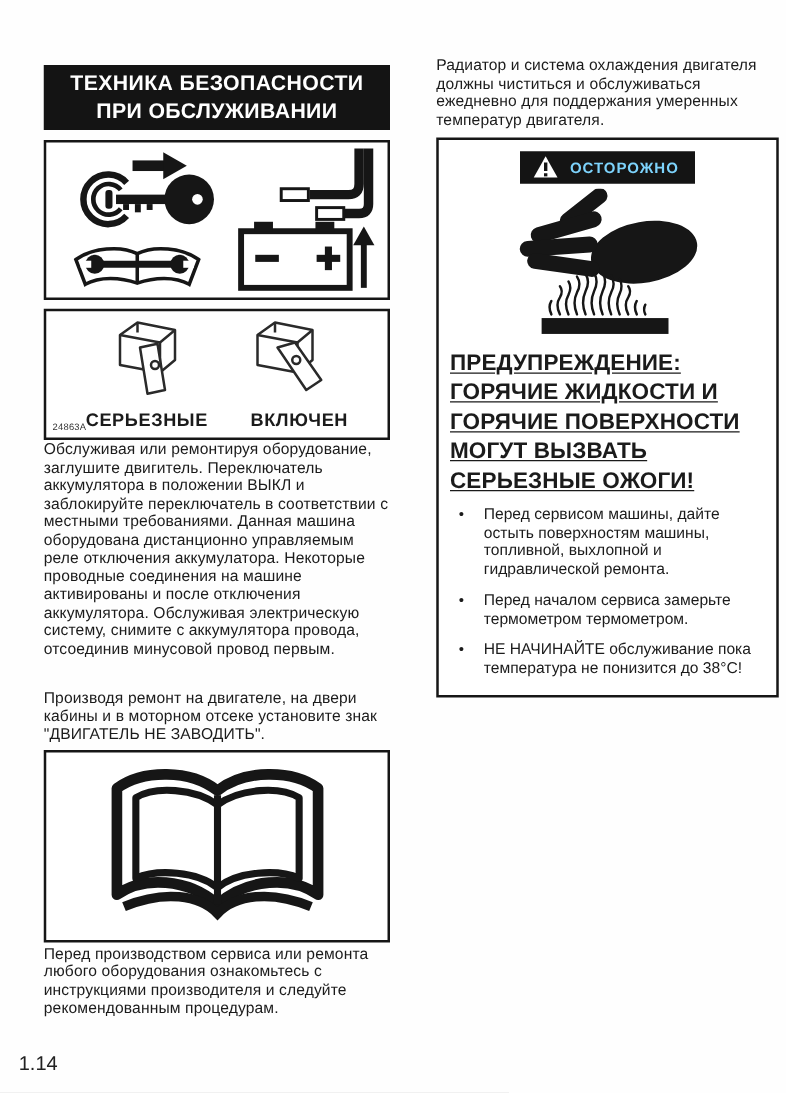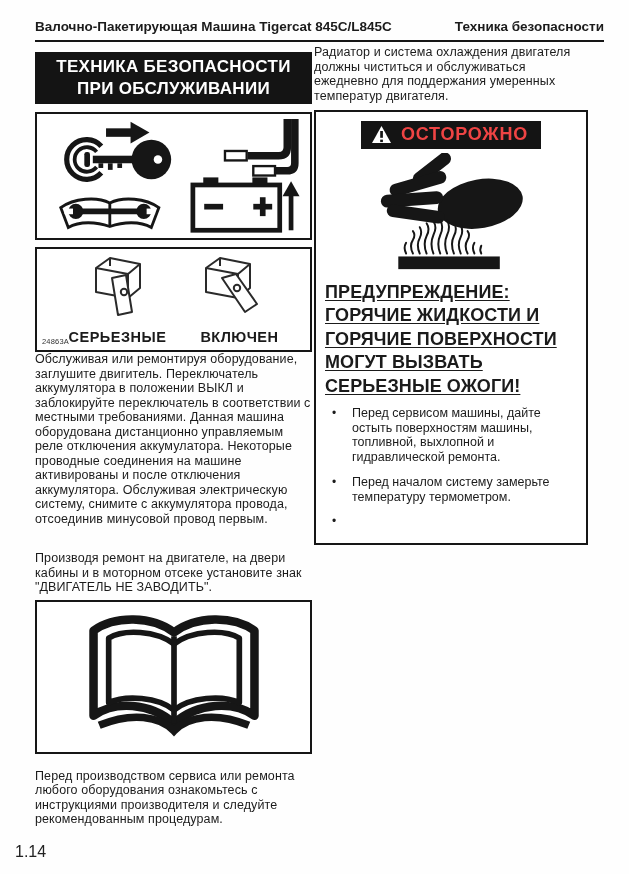--- a/index.html
+++ b/index.html
@@ -15,21 +15,21 @@
   }
   
   .hdr {
     position: absolute; left: 35px; top: 19px; width: 569px;
     display: flex; justify-content: space-between; align-items: baseline;
     font-weight: bold; font-size: 13.5px;
     border-bottom: 2px solid #161616; padding-bottom: 6px;
   }
   
   .col-left  { position: absolute; left: 35px;  top: 52px; width: 277px; }
-  .col-right { position: absolute; left: 314px; top: 45px; width: 274px; }
+  .col-right { position: absolute; left: 349px; top: 45px; width: 274px; }
   p.body {
     font-size: 12.5px; line-height: 1.16; letter-spacing: 0.1px;
   }
   
   .title-box {
     background: #141414; color: #fff;
     height: 52px; display: flex; flex-direction: column;
     align-items: center; justify-content: center;
     font-weight: bold; font-size: 17px; line-height: 1.32;
     text-align: center; letter-spacing: 0.3px;
@@ -48,32 +48,32 @@
     display: flex; justify-content: center; gap: 34px;
     font-weight: bold; font-size: 14.5px; letter-spacing: 0.5px;
   }
   .ref-num {
     position: absolute; left: 5px; bottom: 4px;
     font-size: 7.5px; letter-spacing: 0.2px; color: #333;
   }
   .p2 { margin-top: 0; }
   .p3 { margin-top: 25px; }
   .book-box { height: 154px; margin-top: 5px; }
-  .p4 { margin-top: 15px; }
+  .p4 { margin-top: 2px; }
   
   .warn-box {
     border: 2.5px solid #161616; background: #fff;
     margin-top: 7px; padding: 9px 9px 4px 9px;
   }
   .warn-banner {
-    background: #141414; color: #ef4444;
+    background: #141414; color: #7dd3fc;
     width: fit-content; margin: 0 auto;
     display: flex; align-items: center; gap: 9px;
     padding: 3px 13px 4px 10px;
-    font-weight: bold; font-size: 18px; letter-spacing: 0.8px;
+    font-weight: bold; font-size: 12px; letter-spacing: 0.8px;
   }
   .hand-wrap { display: flex; justify-content: center; margin-top: 4px; }
   .warn-heading {
     font-weight: bold; font-size: 18px; line-height: 1.3;
     text-decoration: underline; text-underline-offset: 2px;
     margin: 6px 0 8px 0; letter-spacing: 0.1px;
   }
   ul.warn-list { list-style: none; }
   ul.warn-list li {
     display: flex; margin-bottom: 10px;
@@ -84,24 +84,20 @@
   .footer {
     position: absolute; left: 0; top: 843px; width: 100%;
     text-align: left; font-size: 16px; color: #222; padding-left: 15px;
   }
 </style>
 </head>
 <body>
 
 <div class="page">
 
-  <div class="hdr">
-    <span>Валочно-Пакетирующая Машина Tigercat 845C/L845C</span>
-    <span>Техника безопасности</span>
-  </div>
 
   <div class="col-left">
 
     <div class="title-box">
       <span>ТЕХНИКА БЕЗОПАСНОСТИ</span>
       <span>ПРИ  ОБСЛУЖИВАНИИ</span>
     </div>
 
     <div class="frame illus1">
       <svg width="258" height="118" viewBox="0 0 260 125">
@@ -237,23 +233,24 @@
 
       <p class="warn-heading">ПРЕДУПРЕЖДЕНИЕ: ГОРЯЧИЕ ЖИДКОСТИ И ГОРЯЧИЕ ПОВЕРХНОСТИ МОГУТ ВЫЗВАТЬ СЕРЬЕЗНЫЕ ОЖОГИ!</p>
 
       <ul class="warn-list">
         <li>
           <span class="blt">•</span>
           <span>Перед сервисом машины, дайте остыть поверхностям машины, топливной, выхлопной и гидравлической ремонта.</span>
         </li>
         <li>
           <span class="blt">•</span>
-          <span>Перед началом систему замерьте температуру термометром.</span>
+          <span>Перед началом сервиса замерьте термометром термометром.</span>
         </li>
         <li>
           <span class="blt">•</span>
+          <span>НЕ НАЧИНАЙТЕ обслуживание пока температура не понизится до 38°C!</span>
         </li>
       </ul>
     </div>
   </div>
 
   <div class="footer">1.14</div>
 </div>
 
 </body></html>

